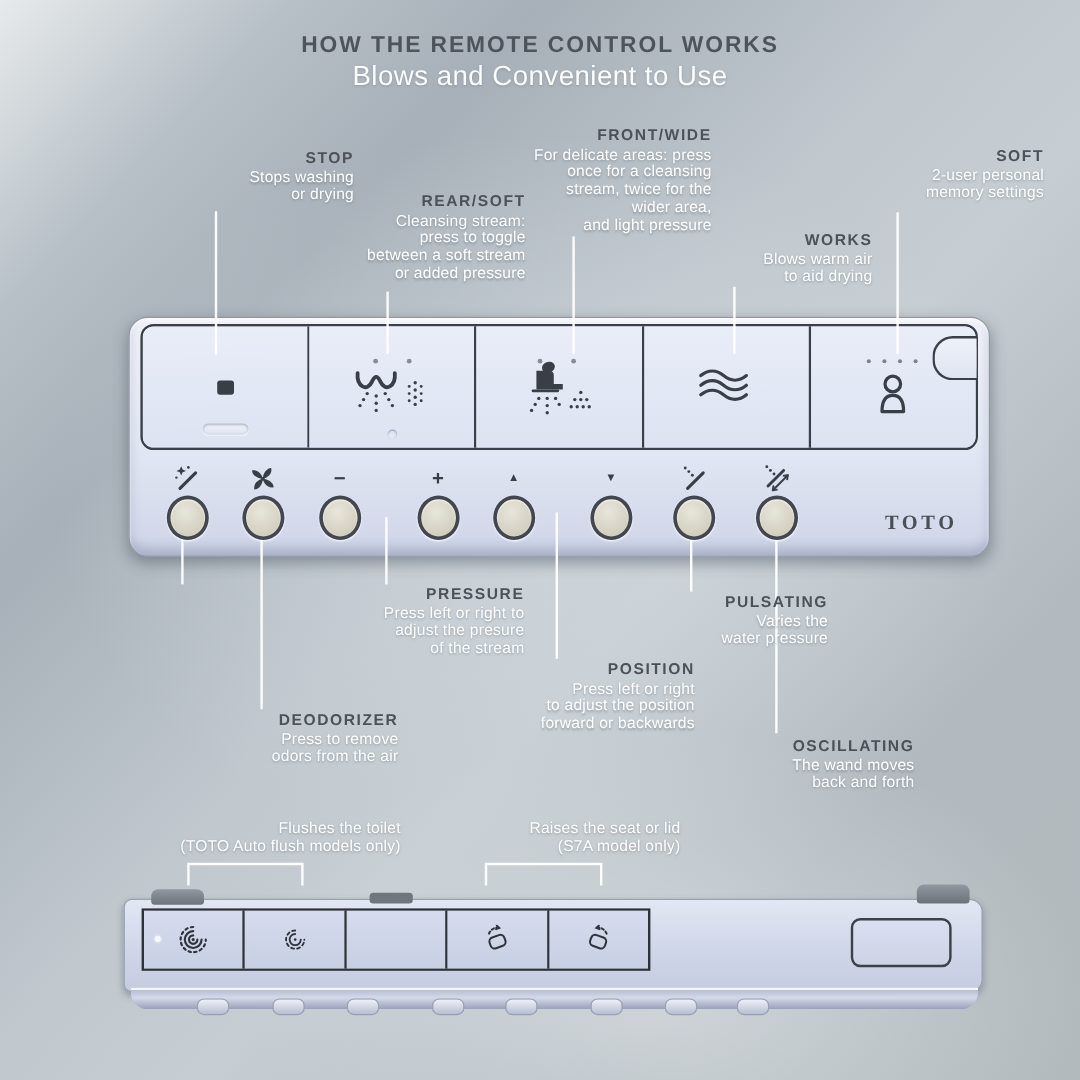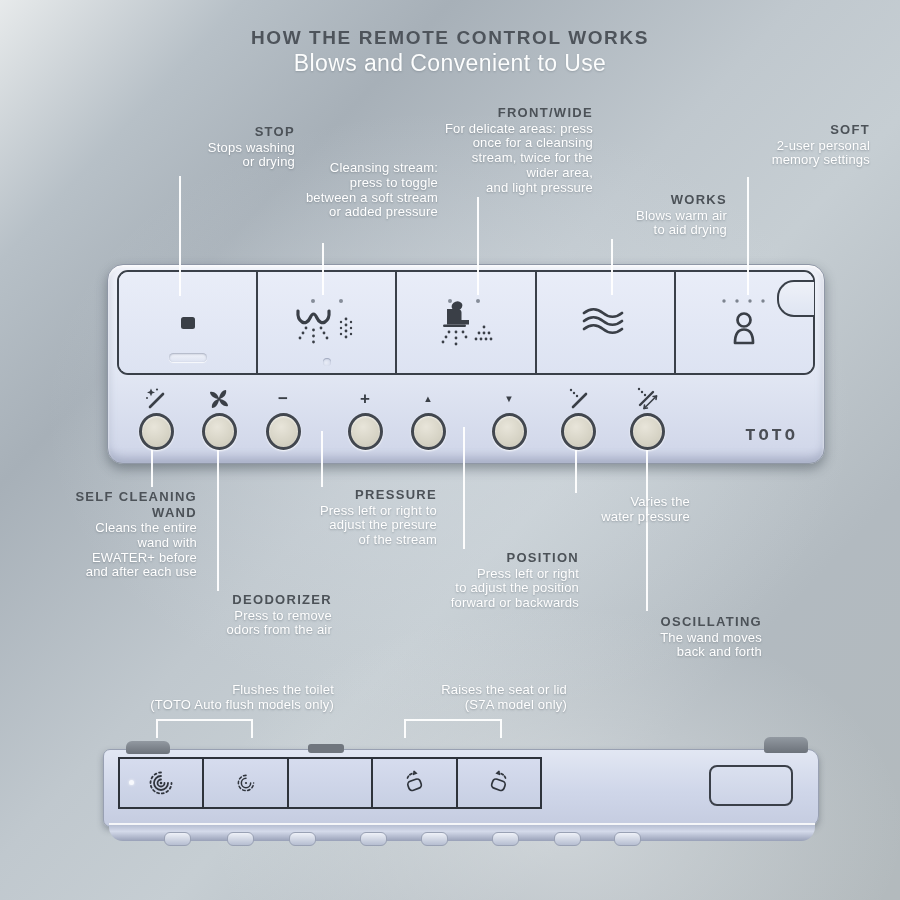--- a/index.html
+++ b/index.html
@@ -73,21 +73,21 @@
   .sbtn{position:absolute; top:121px; width:44px; display:flex; flex-direction:column; align-items:center; z-index:2;}
   .sb1{left:26px;} .sb2{left:89px;} .sb3{left:153px;} .sb4{left:235px;}
   .sb5{left:298px;} .sb6{left:379px;} .sb7{left:448px;} .sb8{left:517px;}
   .sicon{height:26px; display:flex; align-items:center; justify-content:center;}
   .sg{font-size:17px; font-weight:700; color:#3a3f47; line-height:24px;}
   .sg.tri{font-size:9.5px;}
   .oval{width:29px; height:31px; border-radius:50%; margin-top:1px;
     background:radial-gradient(circle at 42% 35%, #e8e5da 0%, #d6d3c5 60%, #c8c5b7 100%);
     border:3px solid #42474f;
     box-shadow:0 1px 2px rgba(255,255,255,.9), inset 0 1px 2px rgba(255,255,255,.75);}
-  .brand{position:absolute; right:26px; top:161px; font-family:Liberation Mono, monospace;
+  .brand{position:absolute; right:26px; top:161px; font-family:Liberation Serif, serif;
     font-weight:700; font-size:17px; letter-spacing:3px; color:#4a4e55;}
   
   .remote-bottom{position:absolute; left:103px; top:749px; width:714px; height:76px; z-index:1;
     background:linear-gradient(180deg,#e2e7f3 0%,#cfd6e9 55%,#c5cce0 100%);
     border-radius:7px 11px 11px 7px; border:1px solid #98a0b2;
     box-shadow:0 3px 6px rgba(45,55,70,.35);}
   .rb-bevel{position:absolute; left:5px; right:3px; top:73px; height:16px;
     background:linear-gradient(180deg,#b6bed2 0%,#d4daea 40%,#99a1b8 100%);
     border-top:2px solid rgba(255,255,255,.9); border-radius:0 0 14px 14px;}
   .rb-buttons{position:absolute; left:14px; top:7px; width:420px; height:48px; display:flex;
@@ -120,20 +120,21 @@
     <div class="hdr-title">HOW THE REMOTE CONTROL WORKS</div>
     <div class="hdr-sub">Blows and Convenient to Use</div>
   </div>
 
   <div class="callout co-stop">
     <div class="co-title">STOP</div>
     <div class="co-body">Stops washing
 or drying</div>
   </div>
   <div class="callout co-rear">
+    <div class="co-title">REAR/SOFT</div>
     <div class="co-body">Cleansing stream:
 press to toggle
 between a soft stream
 or added pressure</div>
   </div>
   <div class="callout co-front">
     <div class="co-title">FRONT/WIDE</div>
     <div class="co-body">For delicate areas: press
 once for a cleansing
 stream,  twice for the
@@ -144,40 +145,33 @@
     <div class="co-title">WORKS</div>
     <div class="co-body">Blows warm air
 to aid drying</div>
   </div>
   <div class="callout co-user">
     <div class="co-title">SOFT</div>
     <div class="co-body">2-user personal
 memory settings</div>
   </div>
 
-  <div class="callout co-wand">
-    <div class="co-title">SELF CLEANING
-WAND</div>
-    <div class="co-body">Cleans the entire
-wand with
-EWATER+ before
-and after each use</div>
-  </div>
   <div class="callout co-press">
     <div class="co-title">PRESSURE</div>
     <div class="co-body">Press left or right to
 adjust the presure
 of the stream</div>
   </div>
   <div class="callout co-deo">
     <div class="co-title">DEODORIZER</div>
     <div class="co-body">Press to remove
 odors from the air</div>
   </div>
   <div class="callout co-pulse">
+    <div class="co-title">PULSATING</div>
     <div class="co-body">Varies the
 water pressure</div>
   </div>
   <div class="callout co-pos">
     <div class="co-title">POSITION</div>
     <div class="co-body">Press left or right
 to adjust the position
 forward or backwards</div>
   </div>
   <div class="callout co-osc">

